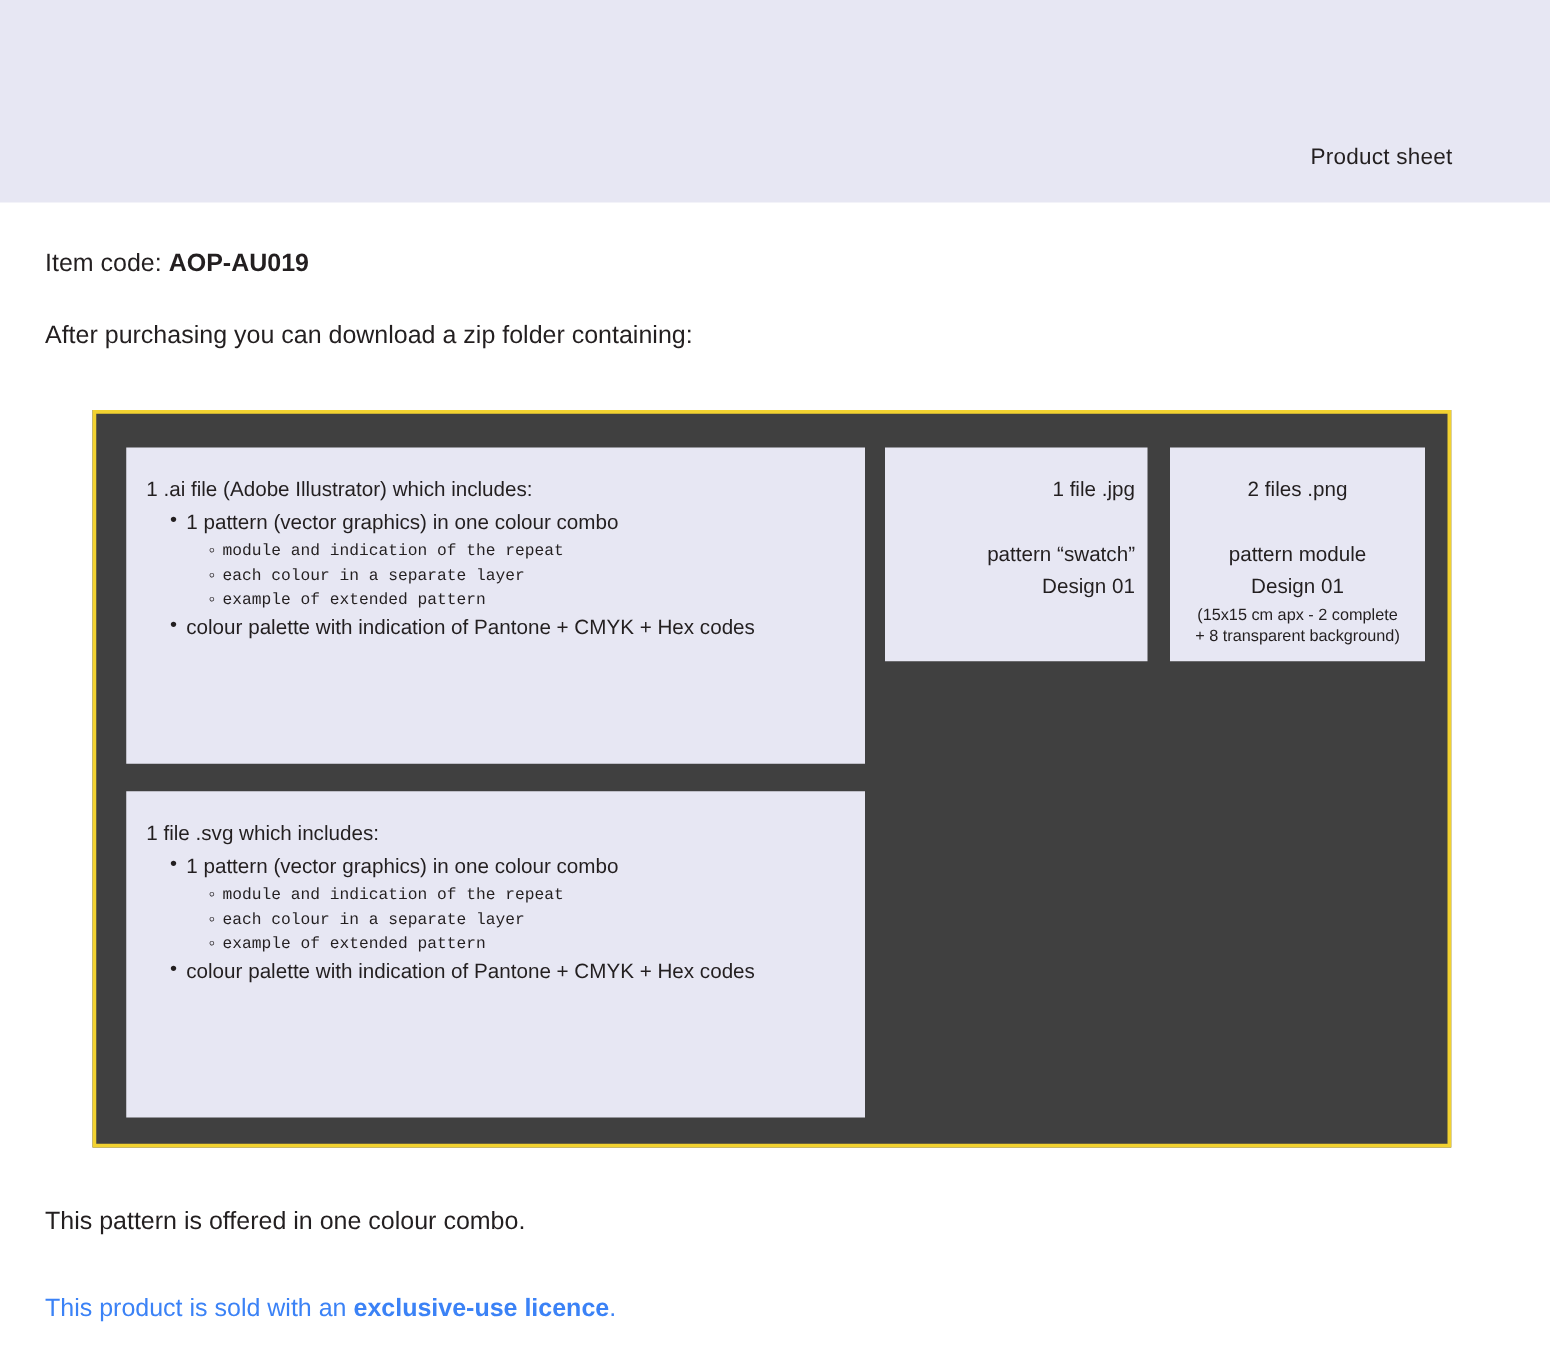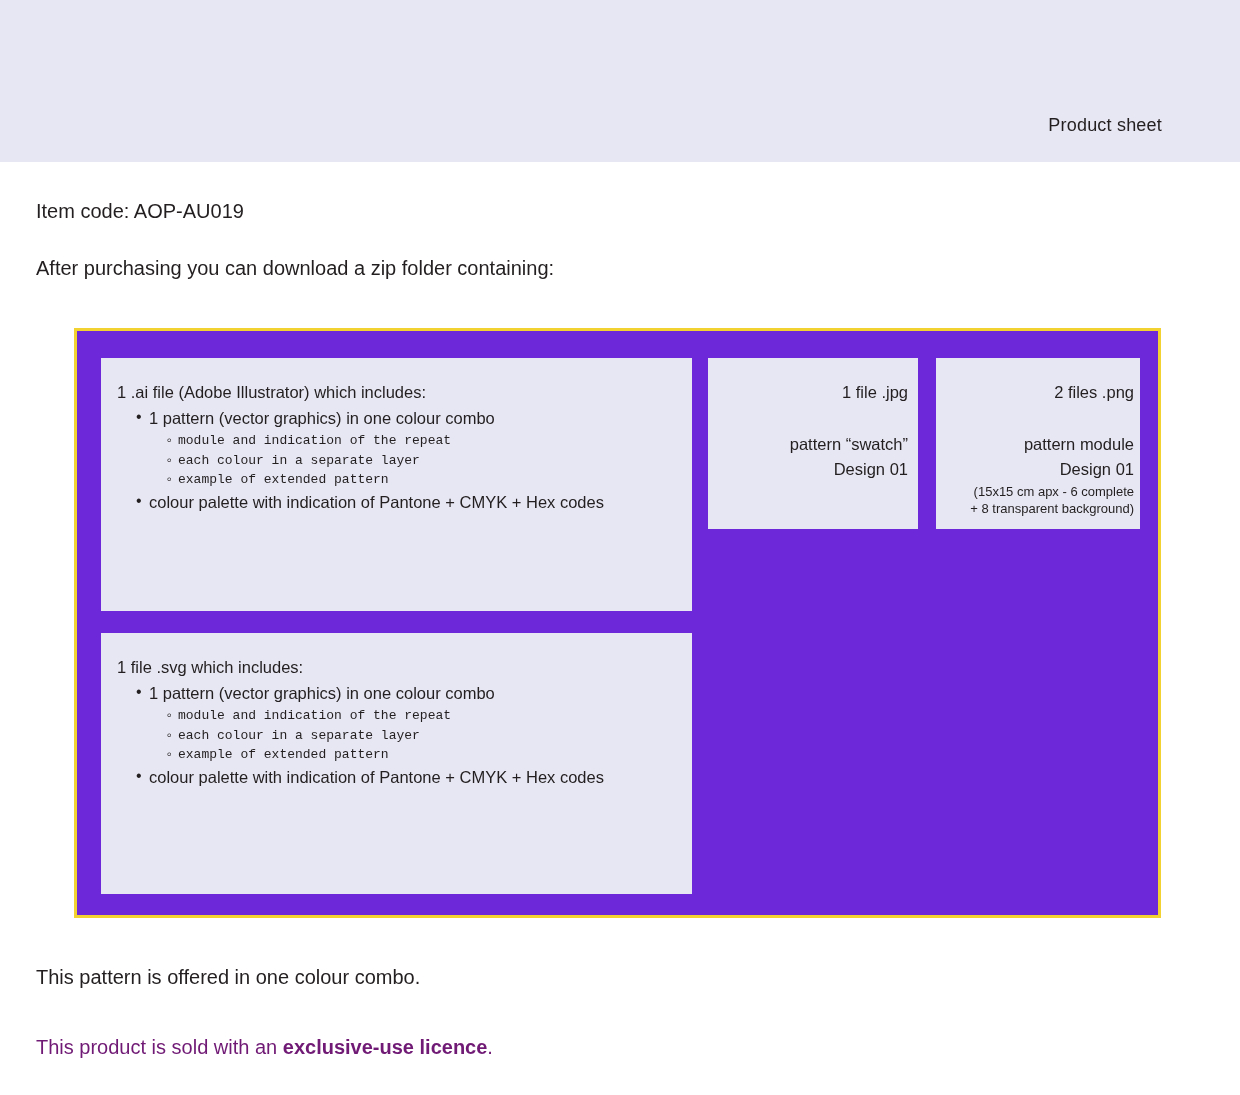--- a/index.html
+++ b/index.html
@@ -43,40 +43,40 @@
 
   
   .item-code {
     position: absolute;
     left: 36px;
     top: 200px;
     font-size: 20px;
     color: #231f20;
   }
   .item-code .code {
-    font-weight: normal;
+    font-weight: bold;
   }
   .intro-line {
     position: absolute;
     left: 36px;
     top: 257px;
     font-size: 20px;
     color: #231f20;
   }
 
   
   .yellow-box {
     position: absolute;
     left: 74px;
     top: 328px;
     width: 1087px;
     height: 590px;
     border: 3px solid #f2d230;
     box-sizing: border-box;
-    background: #6d28d9;
+    background: #404040;
   }
 
   .panel {
     position: absolute;
     background: #e7e7f3;
     box-sizing: border-box;
   }
 
   .panel-ai {
     left: 24px;
@@ -99,21 +99,21 @@
     height: 171px;
     padding: 22px 10px 0 10px;
     text-align: right;
   }
   .panel-png {
     left: 859px;
     top: 27px;
     width: 204px;
     height: 171px;
     padding: 22px 6px 0 6px;
-    text-align: right;
+    text-align: center;
   }
 
   .panel-title {
     font-size: 16.5px;
     line-height: 1.5;
     color: #231f20;
     margin: 0 0 1px 0;
   }
   ul.level1 {
     list-style: none;
@@ -173,21 +173,21 @@
     left: 36px;
     top: 966px;
     font-size: 20px;
     color: #231f20;
   }
   .footer-line-2 {
     position: absolute;
     left: 36px;
     top: 1036px;
     font-size: 20px;
-    color: #701a75;
+    color: #3b82f6;
   }
   .footer-line-2 .strong { font-weight: bold; }
 </style>
 </head>
 <body>
 
 <div class="header">
 
 
   <div class="product-sheet-title">Product sheet</div>
@@ -241,21 +241,21 @@
     <div class="panel-gap"></div>
     <div class="panel-center-line">pattern “swatch”</div>
     <div class="panel-center-line">Design 01</div>
   </div>
 
   <div class="panel panel-png">
     <div class="panel-center-line">2 files .png</div>
     <div class="panel-gap"></div>
     <div class="panel-center-line">pattern module</div>
     <div class="panel-center-line">Design 01</div>
-    <div class="panel-small">(15x15 cm apx - 6 complete</div>
+    <div class="panel-small">(15x15 cm apx - 2 complete</div>
     <div class="panel-small">+ 8 transparent background)</div>
   </div>
 
 </div>
 
 <div class="footer-line-1">This pattern is offered in one colour combo.</div>
 
 <div class="footer-line-2">
   <span>This product is sold with an </span><span class="strong">exclusive-use licence</span><span>.</span>
 </div>

